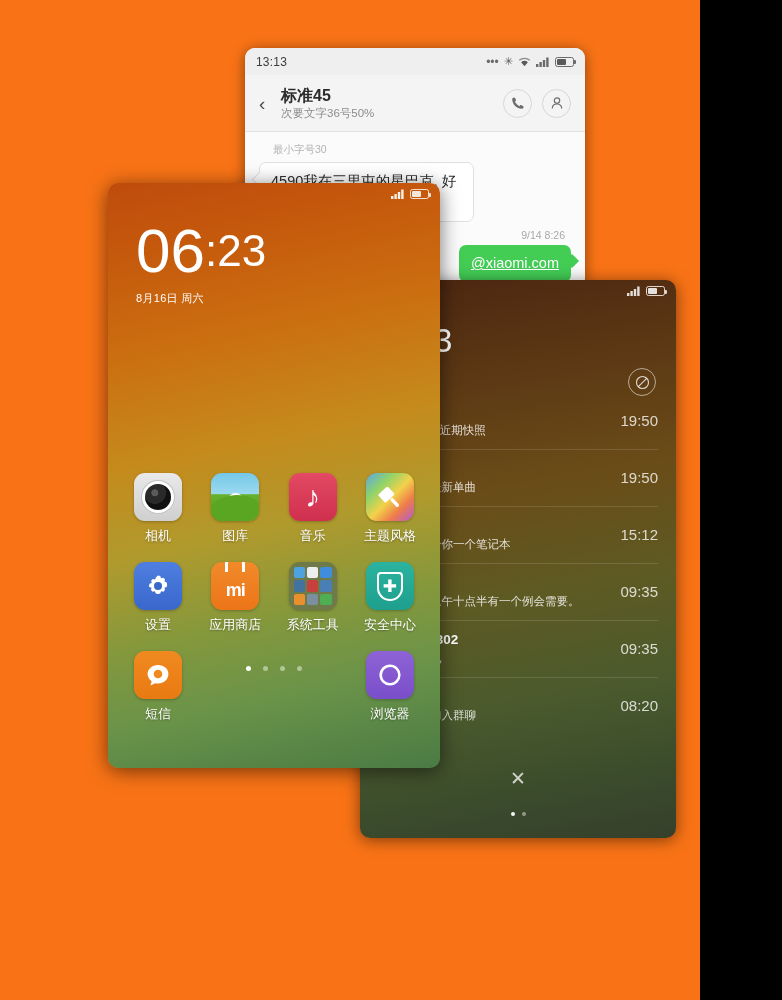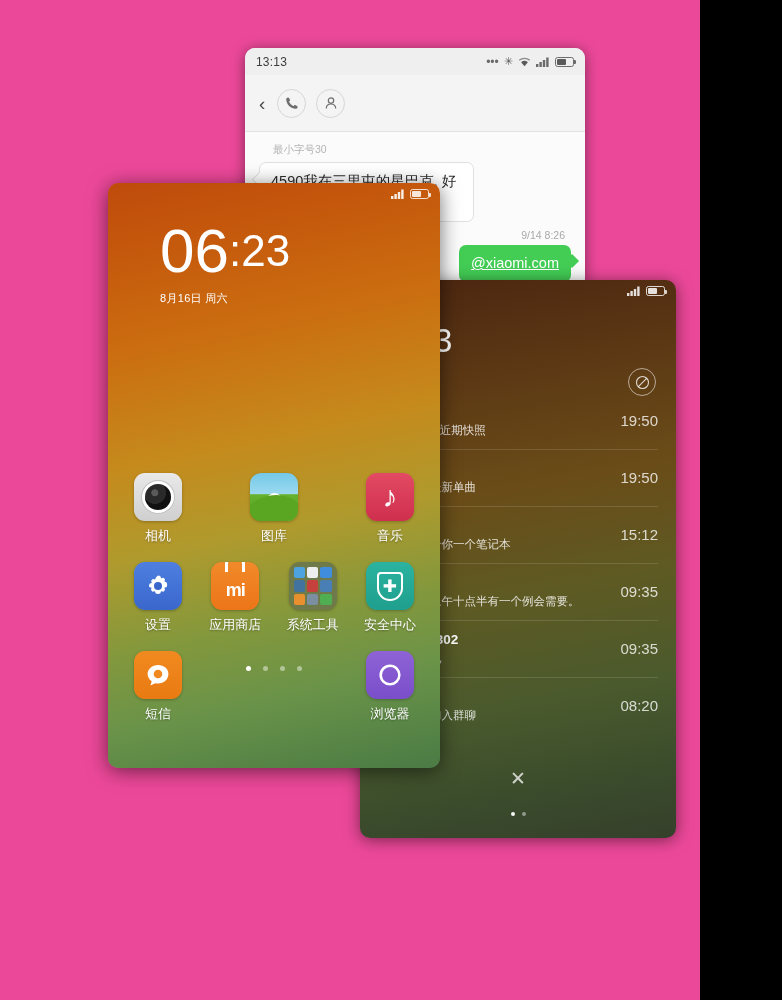--- a/index.html
+++ b/index.html
@@ -2,21 +2,21 @@
 <html><head>
 <meta charset="utf-8">
 <style>
   * { margin:0; padding:0; box-sizing:border-box; }
   html, body {
     width:782px; height:1000px;
     background:#000;
     font-family:"Liberation Sans","DejaVu Sans",sans-serif;
     overflow:hidden;
   }
-  #stage { position:relative; width:700px; height:1000px; background:#ec4899; }
+  #stage { position:relative; width:700px; height:1000px; background:#f97316; }
 
   
   .msg-panel{
     position:absolute; left:245px; top:48px; width:340px; height:240px;
     background:#f2f2f2; border-radius:10px; overflow:hidden;
     box-shadow:0 2px 14px rgba(0,0,0,.45);
   }
   .msg-statusbar{
     height:27px; background:#efefef; display:flex; align-items:center;
     justify-content:space-between; padding:0 11px;
@@ -123,21 +123,21 @@
   .home-panel{
     position:absolute; left:108px; top:183px; width:332px; height:585px;
     border-radius:10px; overflow:hidden;
     background:linear-gradient(168deg,#bf4b0c 0%,#c4570c 10%,#cb6d10 26%,#c58a1c 44%,#b09a2d 58%,#84983c 72%,#6a9349 84%,#568446 94%,#4b7b45 100%);
     box-shadow:0 3px 20px rgba(0,0,0,.55);
   }
   .home-statusbar{
     height:22px; display:flex; align-items:center; justify-content:flex-end;
     padding:0 11px; gap:5px;
   }
-  .home-clock{ padding:14px 0 0 28px; color:#fff;margin-left:24px; }
+  .home-clock{ padding:14px 0 0 28px; color:#fff; }
   .hc-time{ font-size:62px; font-weight:300; line-height:64px; }
   .hc-time .mins{ font-size:44px; vertical-align:top; }
   .hc-date{ font-size:11px; margin-top:8px; letter-spacing:.3px; }
 
   .app-grid{ position:absolute; left:0; right:0; top:290px; padding:0 14px; }
   .app-row{ display:flex; justify-content:space-between; margin-bottom:17px; }
   .app-cell{ width:72px; display:flex; flex-direction:column; align-items:center; }
   .app-icon{
     width:48px; height:48px; border-radius:11px; position:relative; overflow:hidden;
     display:flex; align-items:center; justify-content:center;
@@ -218,20 +218,24 @@
             </svg>
         </span>
         <span class="batt">
             <i></i>
           </span>
       </div>
     </div>
 
     <div class="msg-header">
       <div class="back-chev">‹</div>
+      <div class="msg-titles">
+        <div class="msg-title">标准45</div>
+        <div class="msg-sub">次要文字36号50%</div>
+      </div>
       <div class="hdr-btns">
         <div class="circ-btn">
           <svg width="14" height="14" viewBox="0 0 14 14">
               <path d="M3 1.4 C2 1.4 1.2 2.3 1.2 3.3 c0 5 4.5 9.5 9.5 9.5 1 0 1.9-.8 1.9-1.8 0-.5-.2-.8-.6-1l-2-.9c-.4-.2-.8 0-1 .3l-.6.8C6.7 9.4 4.6 7.3 3.9 5.6l.8-.6c.3-.2.5-.6.3-1l-.9-2c-.2-.4-.6-.6-1.1-.6z" fill="#6e6e6e"></path>
             </svg>
         </div>
         <div class="circ-btn">
           <svg width="14" height="14" viewBox="0 0 14 14">
               <circle cx="7" cy="4.6" r="2.7" fill="none" stroke="#6e6e6e" stroke-width="1.2"></circle>
               <path d="M2.3 12.4 C2.3 9.6 4.4 8 7 8 s4.7 1.6 4.7 4.4" fill="none" stroke="#6e6e6e" stroke-width="1.2"></path>
@@ -370,20 +374,29 @@
               <span class="hill"></span>
           </div>
           <div class="app-label">图库</div>
         </div>
         <div class="app-cell">
           <div class="app-icon ic-music">
               <span class="note">♪</span>
             </div>
           <div class="app-label">音乐</div>
         </div>
+        <div class="app-cell">
+          <div class="app-icon ic-theme">
+            <svg class="brush" width="28" height="28" viewBox="0 0 28 28">
+                <rect x="4" y="6" width="13" height="11" rx="1.5" fill="#fff" transform="rotate(-35 10 11)"></rect>
+                <rect x="16" y="15" width="3.4" height="11" rx="1.6" fill="#fff" transform="rotate(-35 17 20)"></rect>
+              </svg>
+          </div>
+          <div class="app-label">主题风格</div>
+        </div>
       </div>
 
       <div class="app-row">
         <div class="app-cell">
           <div class="app-icon ic-settings">
             <svg width="28" height="28" viewBox="0 0 28 28">
                 <path d="M14 3.5 l2.2.5.9 2.2 2.3-.5 1.6 1.6-.5 2.3 2.2.9.5 2.2-.5 2.2-2.2.9.5 2.3-1.6 1.6-2.3-.5-.9 2.2-2.2.5-2.2-.5-.9-2.2-2.3.5-1.6-1.6.5-2.3-2.2-.9L5 14l.5-2.2 2.2-.9-.5-2.3L8.8 7l2.3.5.9-2.2z" fill="#fff"></path>
                 <circle cx="14" cy="14" r="4" fill="#3a67cc"></circle>
               </svg>
           </div>

